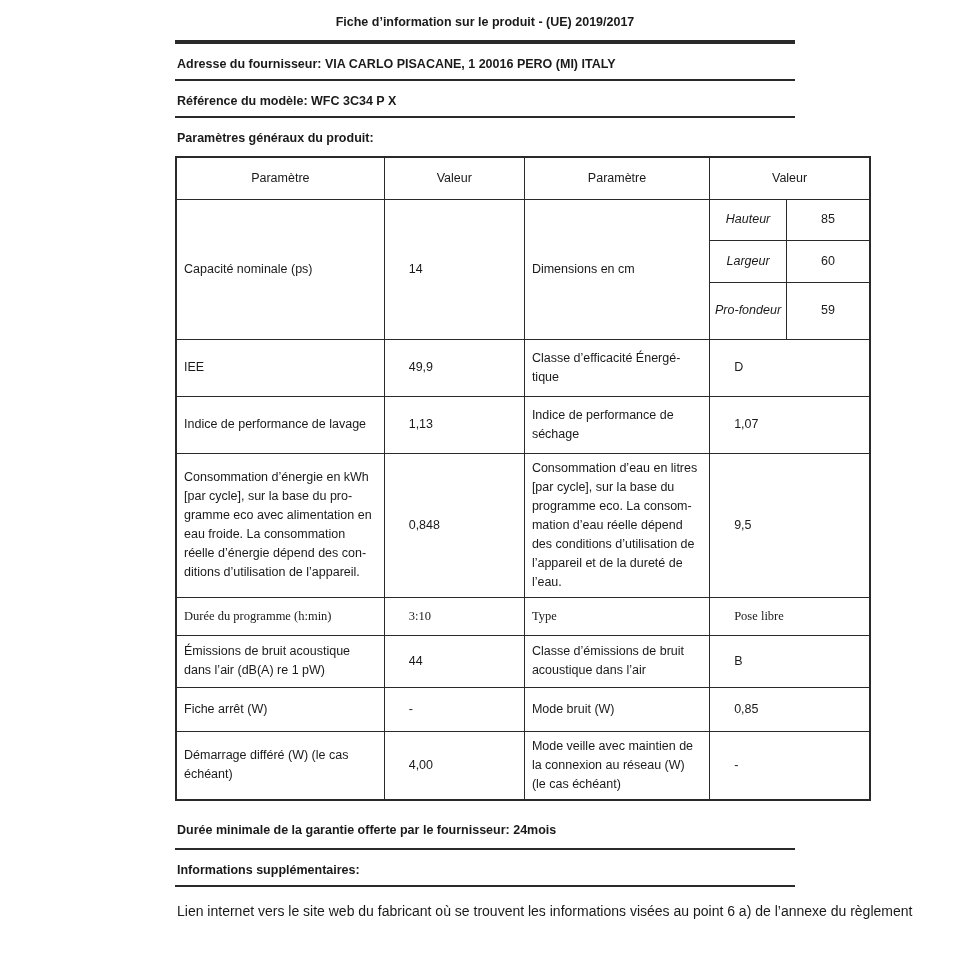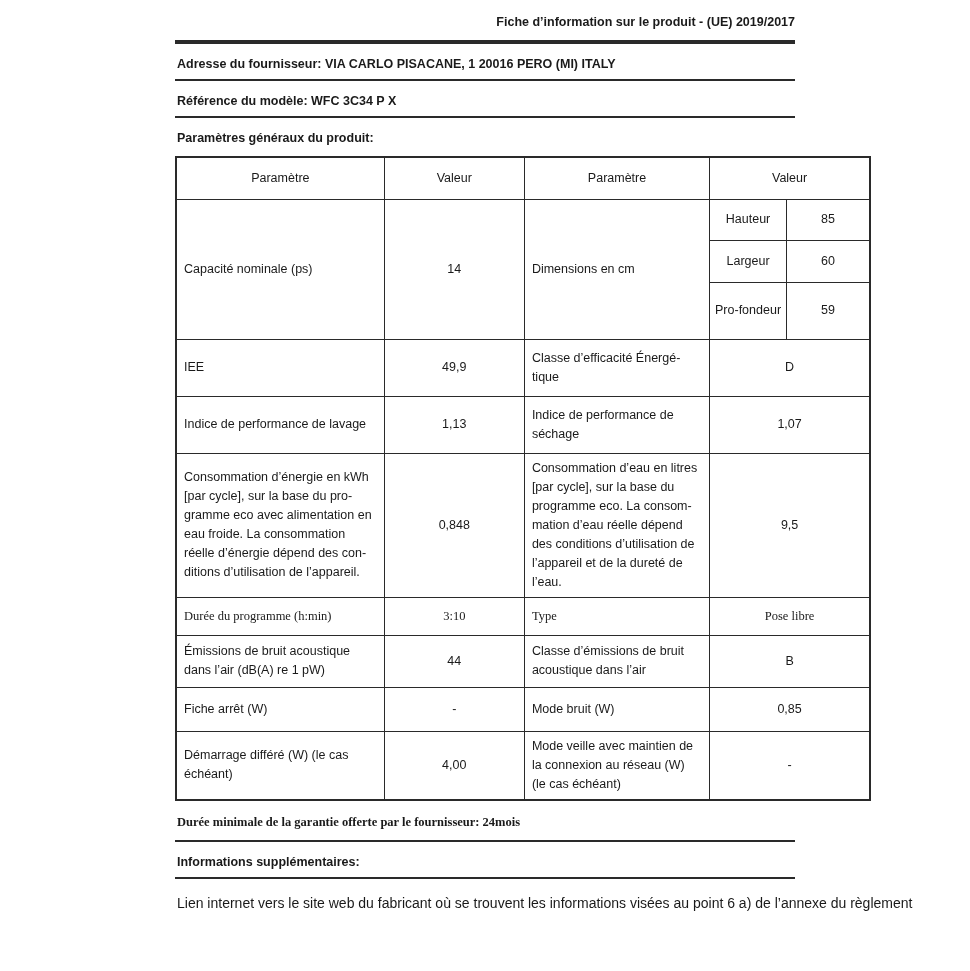--- a/index.html
+++ b/index.html
@@ -9,21 +9,21 @@
     background: #ffffff;
     color: #1a1a1a;
     font-family: "Liberation Sans", sans-serif;
     font-size: 12.5px;
     overflow: hidden;
   }
   .content { width: 620px; margin: 0 auto; }
 
   .title {
     padding-top: 13px;
-    text-align: right;
+    text-align: center;
     font-weight: bold;
     line-height: 18px;
     margin-bottom: 9px;
   }
   .rule {
     border: none;
     border-top: 2px solid #2a2a2a;
     height: 0;
   }
   .bold-line {
@@ -40,45 +40,45 @@
     table-layout: fixed;
   }
   table.params th, table.params td {
     border: 1.5px solid #2a2a2a;
     vertical-align: middle;
     font-weight: normal;
     line-height: 19px;
   }
   table.params th { height: 42px; text-align: center; padding: 4px 6px; }
   td.param { text-align: left; padding: 5px 8px 5px 7px; }
-  td.val   { text-align: center; padding: 5px 24px; }
+  td.val   { text-align: left; padding: 5px 24px; }
 
   .r2 td, .r3 td { height: 57px; }
   .r4 td { height: 138px; }
   .r5 td { height: 38px; font-family: Liberation Serif, serif; }
   .r6 td { height: 52px; }
   .r7 td { height: 44px; }
   .r8 td { height: 67px; }
 
   td.dims-host { padding: 0; }
   table.dims { width: 100%; border-collapse: collapse; }
   table.dims td {
     border: none;
     text-align: center;
     vertical-align: middle;
     padding: 2px 4px;
     line-height: 17px;
   }
-  table.dims td.dim-name { border-right: 1.5px solid #2a2a2a; width: 48%; }
+  table.dims td.dim-name { border-right: 1.5px solid #2a2a2a; width: 48%; font-style: italic; }
   table.dims tr:not(:last-child) td { border-bottom: 1.5px solid #2a2a2a; }
   table.dims tr:nth-child(1) td { height: 41px; }
   table.dims tr:nth-child(2) td { height: 42px; }
   table.dims tr:nth-child(3) td { height: 56px; }
 
-  .footer-first { padding-top: 12px; padding-bottom: 9px; font-family: Liberation Serif, serif; }
+  .footer-first { padding-top: 20px; padding-bottom: 9px; }
   .plain-line {
     font-weight: normal;
     line-height: 18px;
     padding: 15px 0 0 2px;
     white-space: nowrap;
     font-size: 14px;
   }
 </style>
 </head>
 <body>

